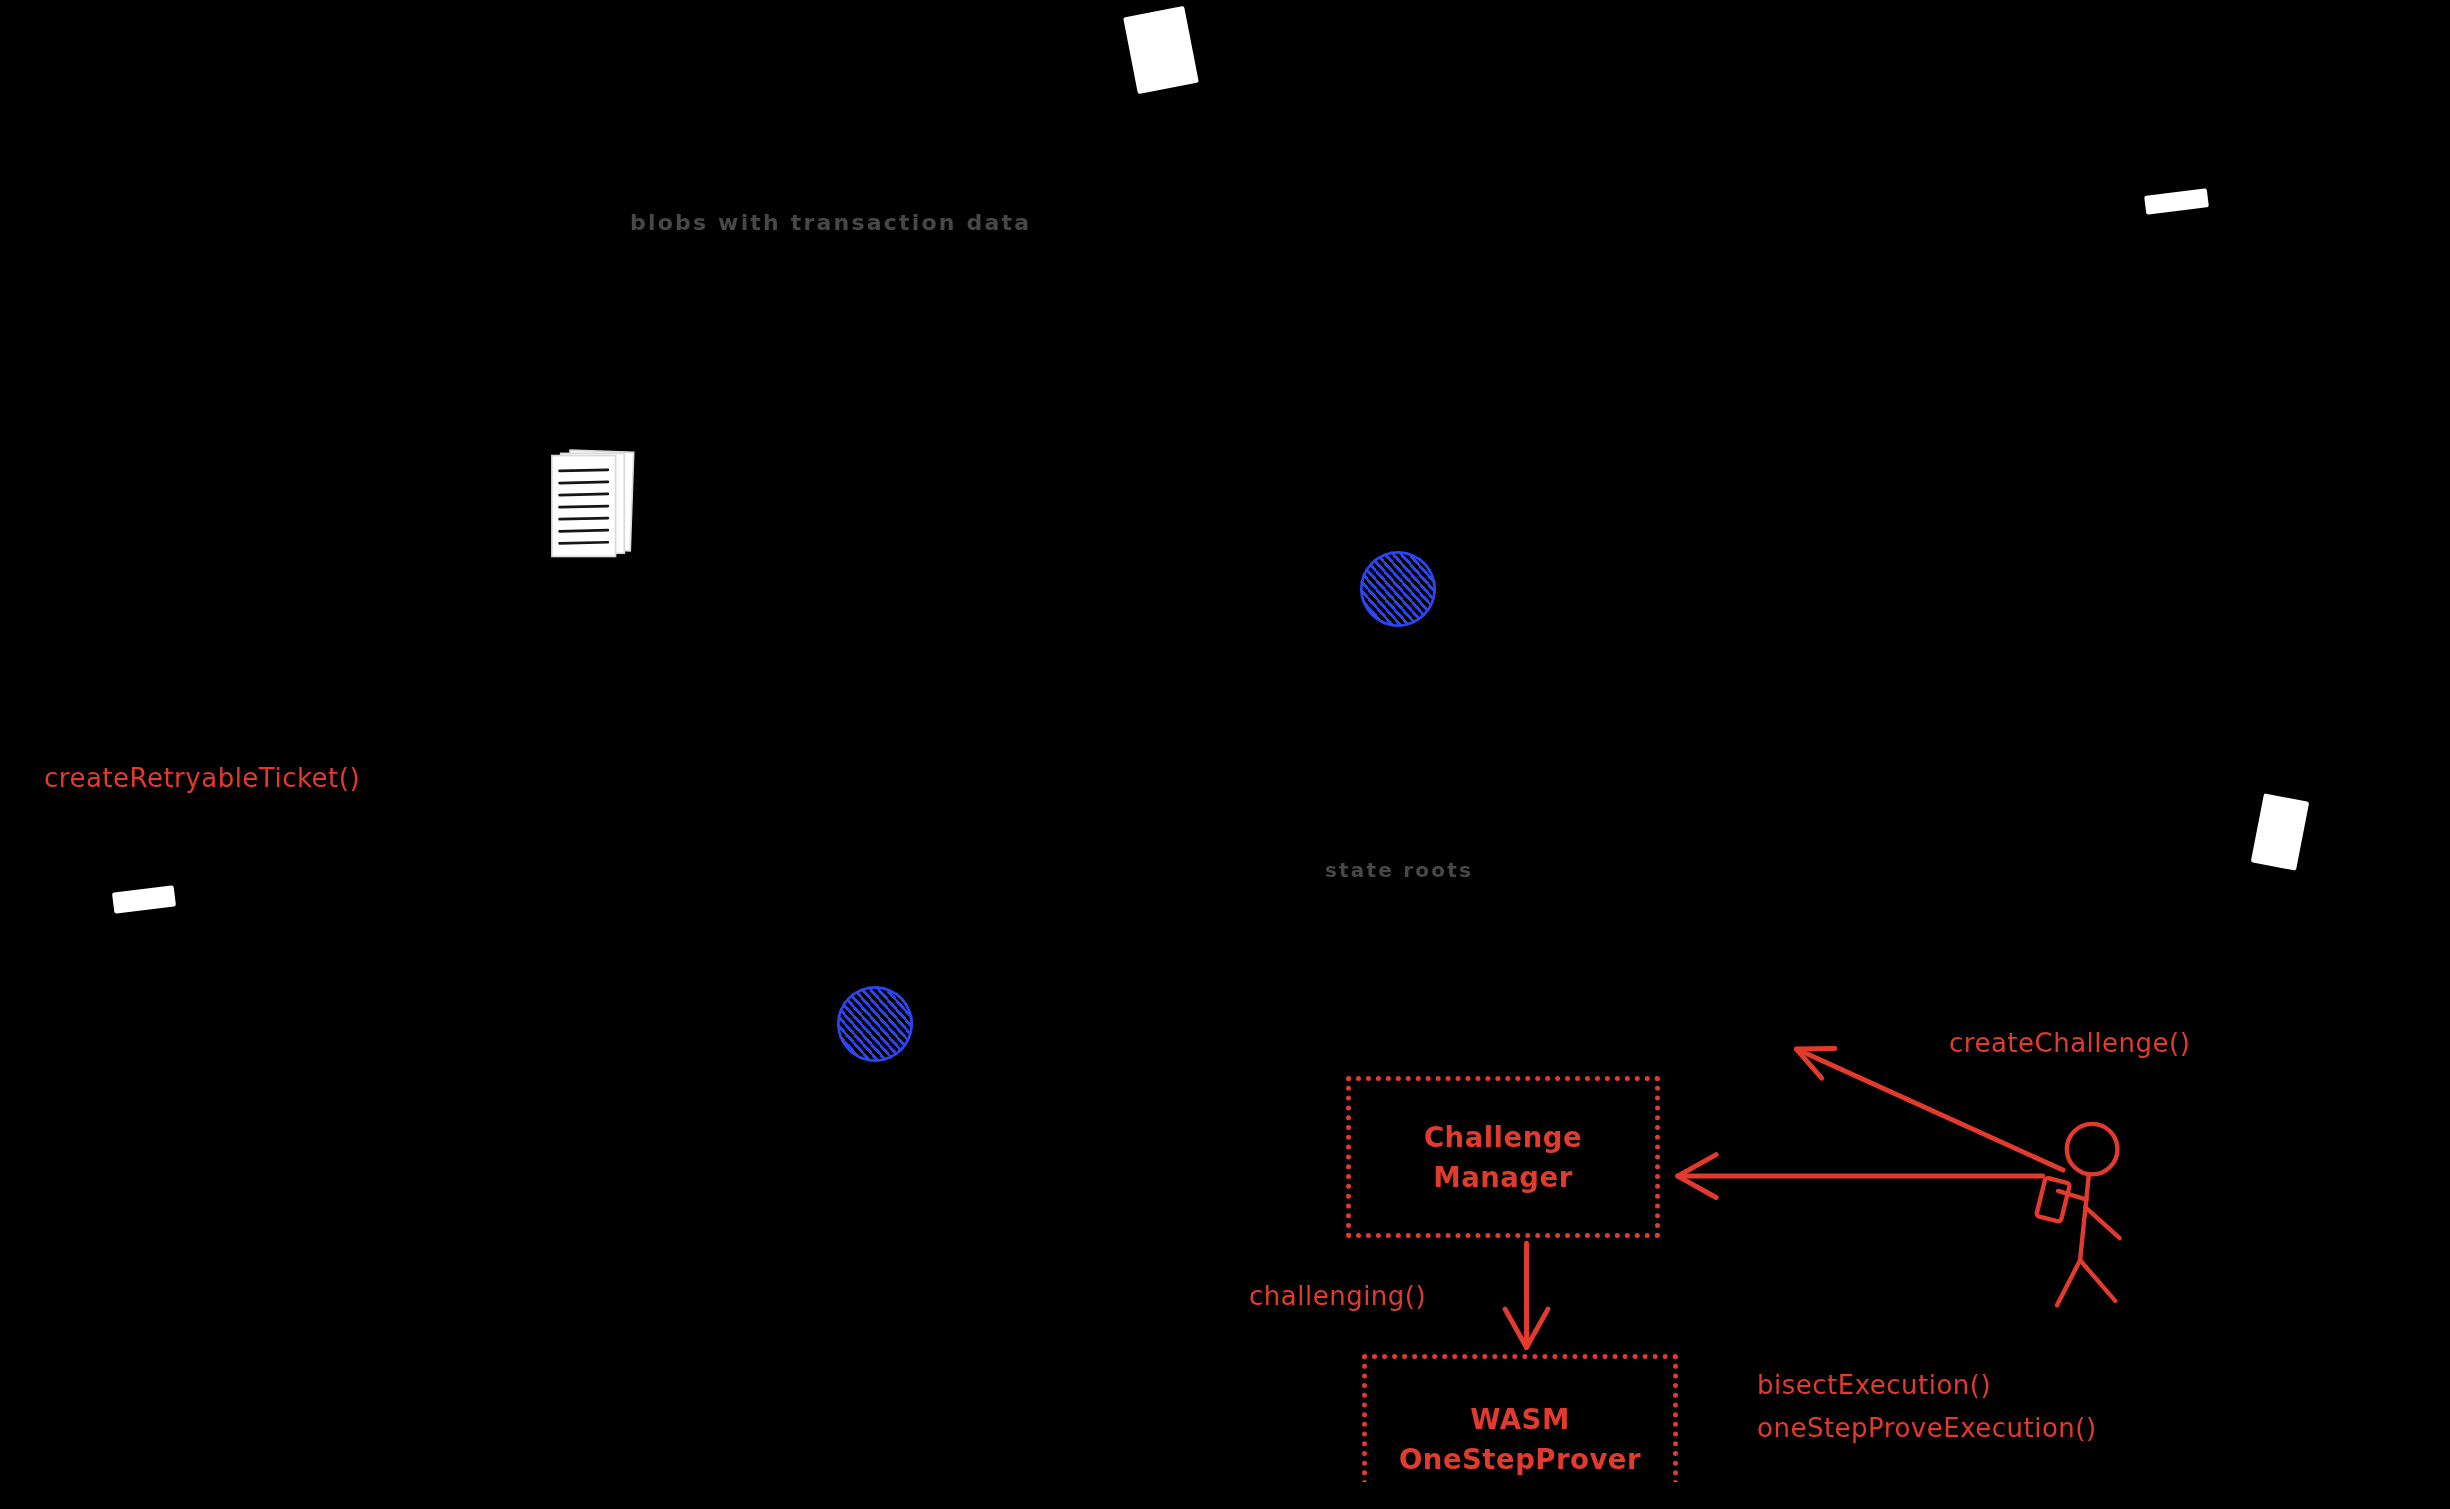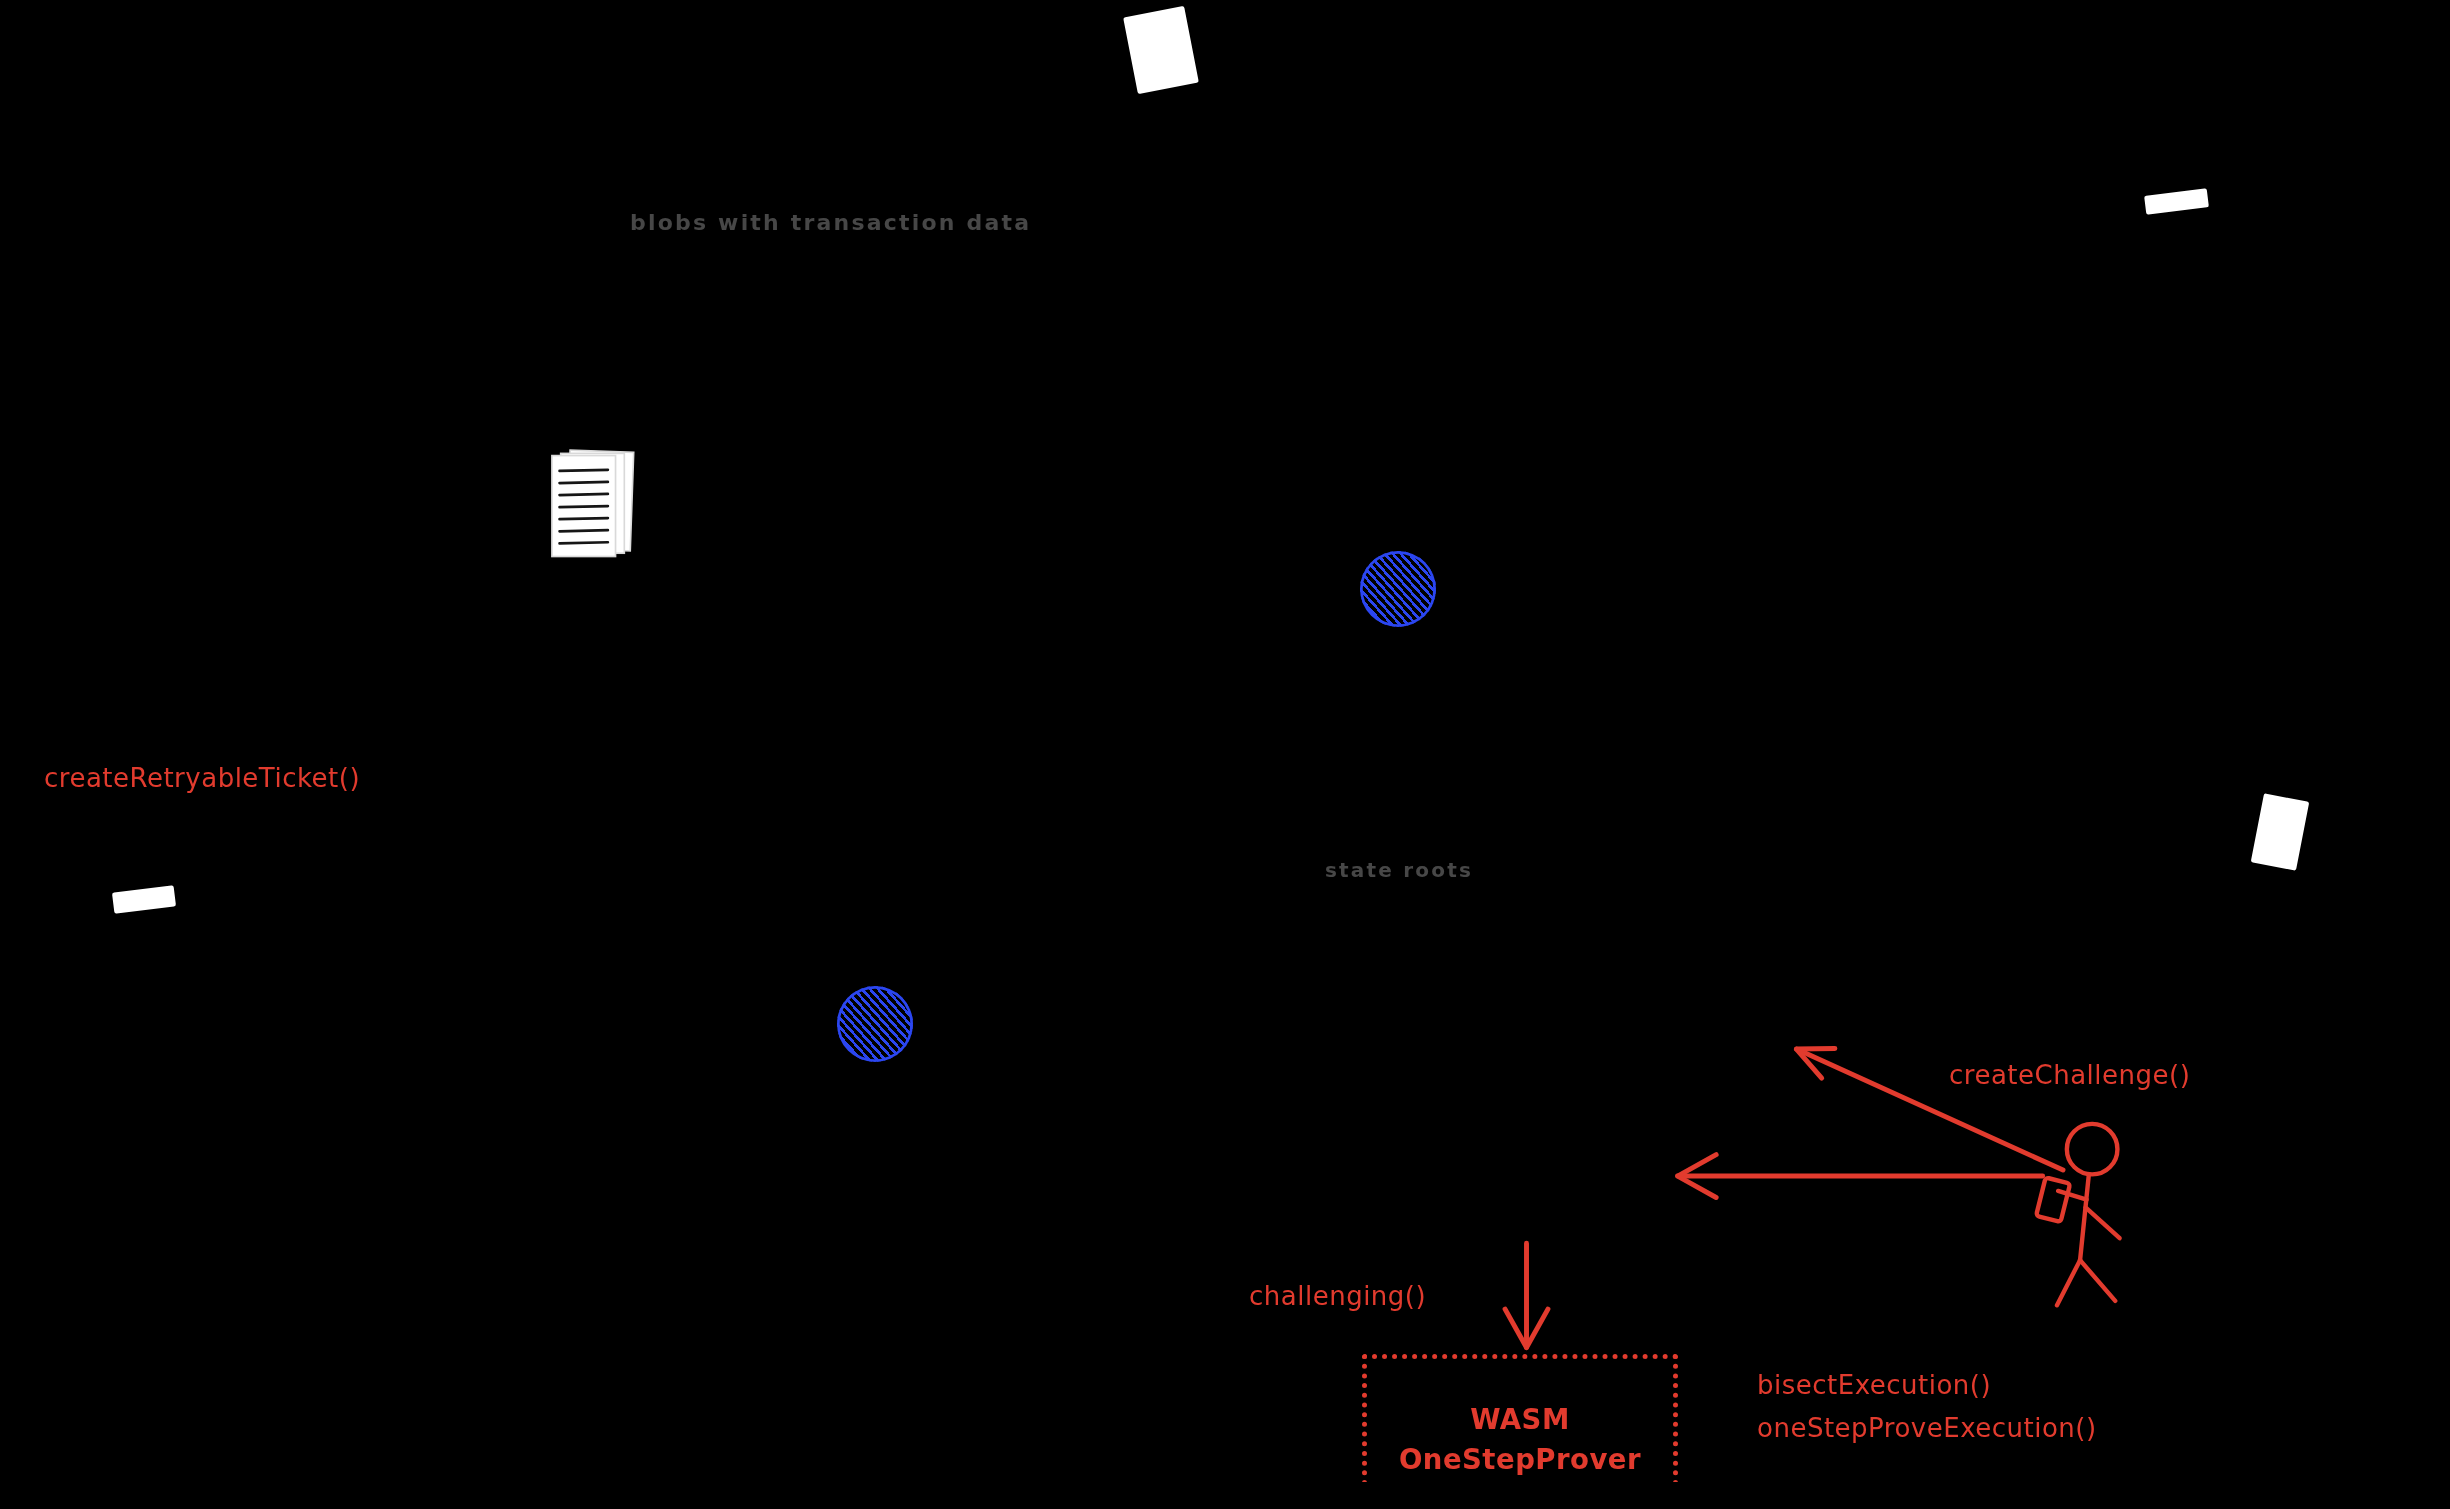--- a/index.html
+++ b/index.html
@@ -40,21 +40,21 @@
   
   .red-label {
     position: absolute;
     color: var(--red);
     font-weight: normal;
     font-size: 26px;
     letter-spacing: 0.5px;
     white-space: nowrap;
   }
   .crt { left: 44px;   top: 763px; }
-  .cc  { left: 1949px; top: 1060px; text-align: center; }
+  .cc  { left: 1949px; top: 1028px; text-align: center; }
   .pos { left: 1249px; top: 1281px; }
   .fns { left: 1741px; top: 1364px; line-height: 43px; margin-left: 16px; }
   .validator-label { left: 2147px; top: 1182px; text-align: center; line-height: 42px; width: 198px; white-space: normal; }
 
   
   .dotted-box {
     position: absolute;
     border: 5px dotted var(--red);
     border-radius: 3.3px;
     color: var(--red);
@@ -124,20 +124,24 @@
     <line class="docline" x1="28" y1="172" x2="116" y2="170"></line>
   </svg>
 
   <div class="eth c1"></div>
   <div class="eth c2"></div>
 
   <div class="red-label crt">createRetryableTicket()</div>
   <div class="red-label cc">createChallenge()</div>
   <div class="red-label pos">challenging()</div>
 
+  <div class="dotted-box cm">
+    <div>Challenge</div>
+    <div>Manager</div>
+  </div>
   <div class="dotted-box wasm">
     <div>WASM</div>
     <div>OneStepProver</div>
   </div>
 
   <div class="red-label fns">
     <div>bisectExecution()</div>
     <div>oneStepProveExecution()</div>
   </div>
 

